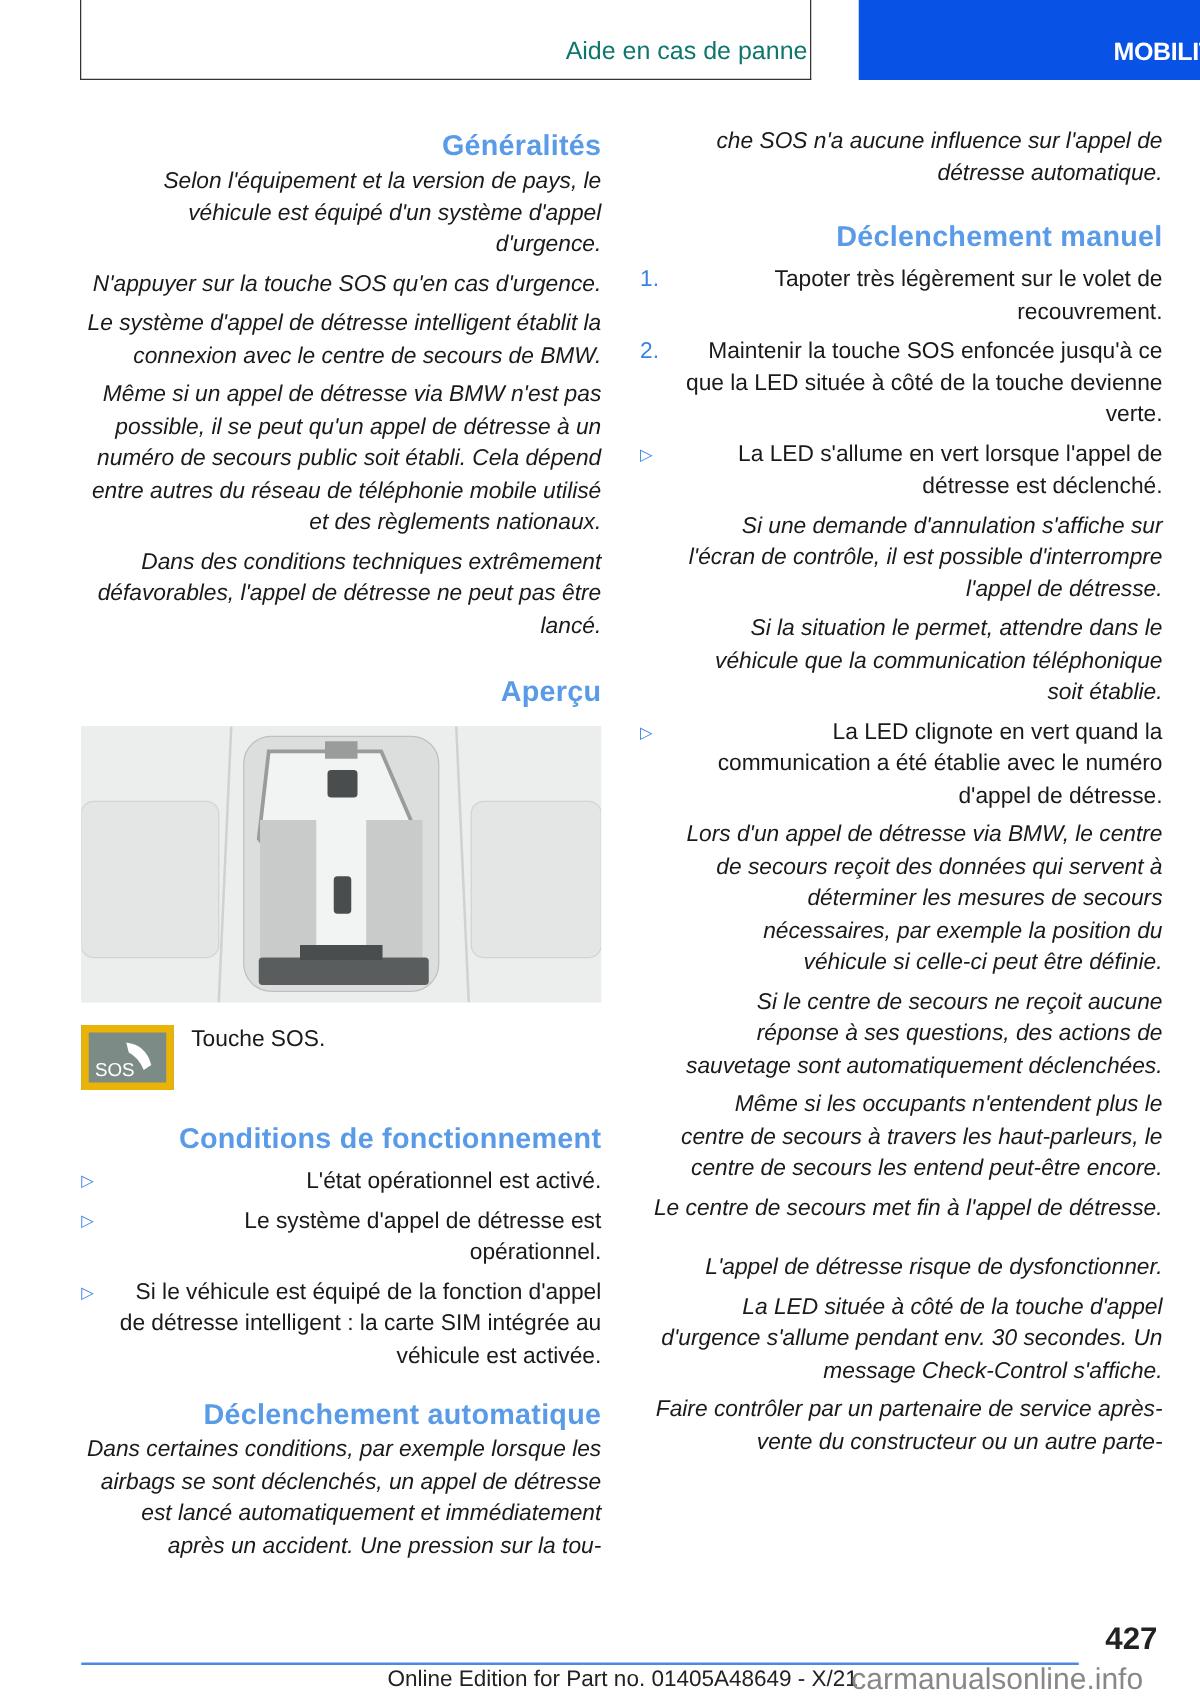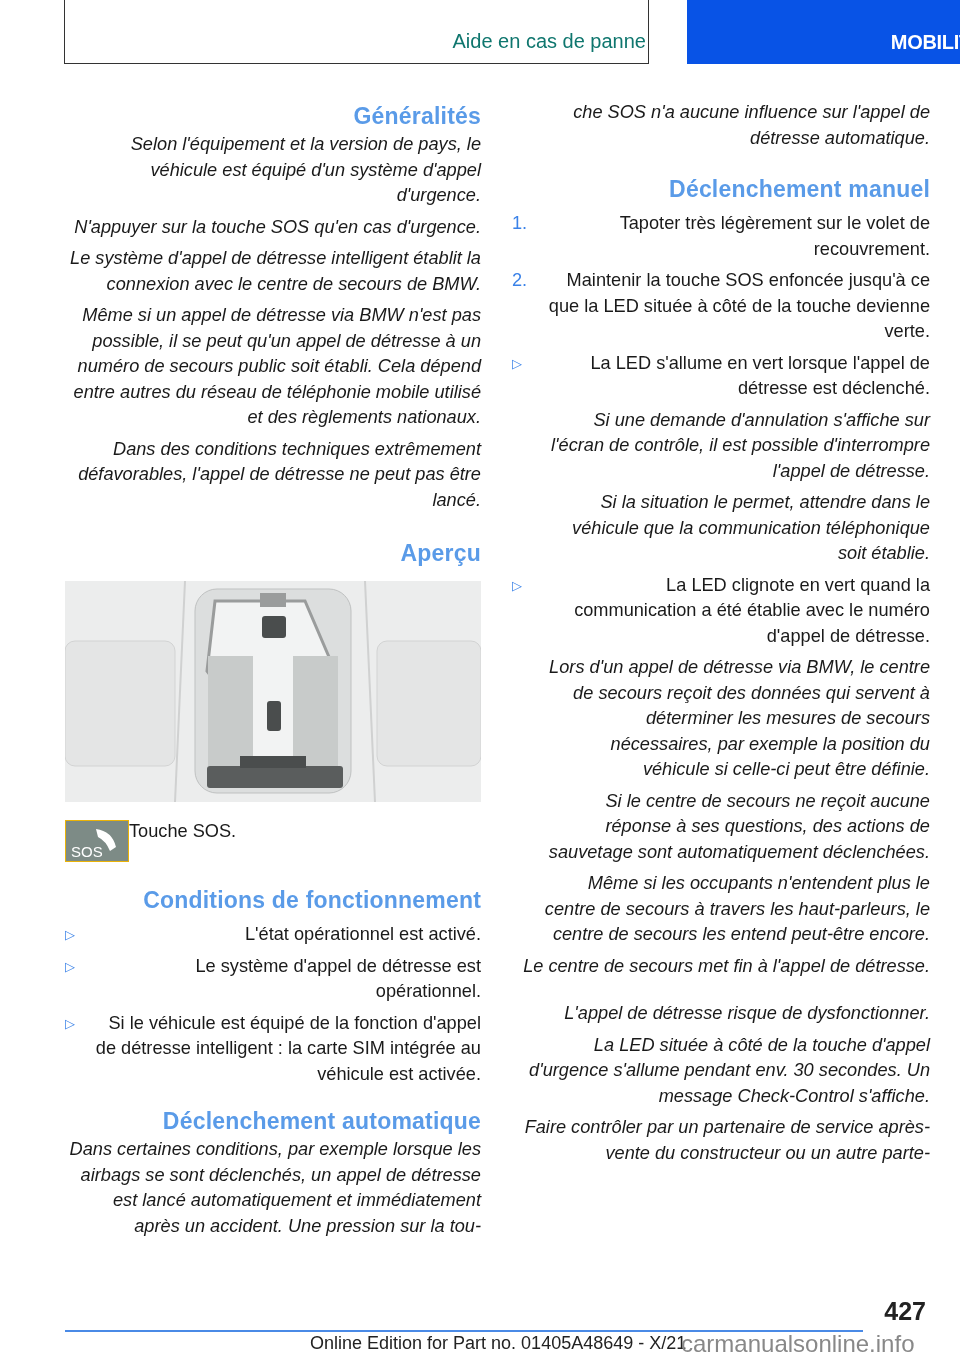--- a/index.html
+++ b/index.html
@@ -17,23 +17,23 @@
   p { margin:0; font-size:18.2px; line-height:25.5px;font-style:italic; }
   .gap { height:6px; }
   .h-gap { height:16px; }
   .bullets { margin:0; padding:0; list-style:none; }
   .bullets li { position:relative; padding-left:30px; margin-top:6px; font-size:18.2px; line-height:25.5px; }
   .bullets li .mk { position:absolute; left:0; top:0; color:#3a82e8; font-size:13px; }
   .bullets li .num { position:absolute; left:0; top:0; color:#3a82e8; }
   .sub p { padding-left:30px; margin-top:6px; }
   .figure { width:416px; height:221px; background:#e9eaea; position:relative; overflow:hidden; margin-top:12px; }
   .legend { display:flex; align-items:flex-start; margin-top:18px; }
-  .sos-icon { width:62px; height:40px; background:#7d8b86; border:1px solid #eab308; position:relative; flex:none; }
+  .sos-icon { width:62px; height:40px; background:#7d8b86; border:6px solid #eab308; position:relative; flex:none; }
   .sos-icon span { position:absolute; left:5px; bottom:1px; color:#fff; font-size:15px; }
-  .legend-text { font-size:18.2px; line-height:22px; }
+  .legend-text { margin-left:14px; font-size:18.2px; line-height:22px; }
   .footer-line { position:absolute; left:65px; top:1330px; width:798px; height:2px; background:#4a8ae6; }
   .page-num { position:absolute; right:34px; top:1297px; font-size:25px; font-weight:bold; color:#222; }
   .footer-text { position:absolute; left:278px; top:1333px; font-size:18px; color:#222; white-space:nowrap;margin-left:32px; }
   .watermark { position:absolute; left:681px; top:1330px; font-size:24px; color:#888; }
 </style>
 </head>
 <body>
 
 <div class="hdr-box">
   <span class="hdr-title">Aide en cas de panne</span>

